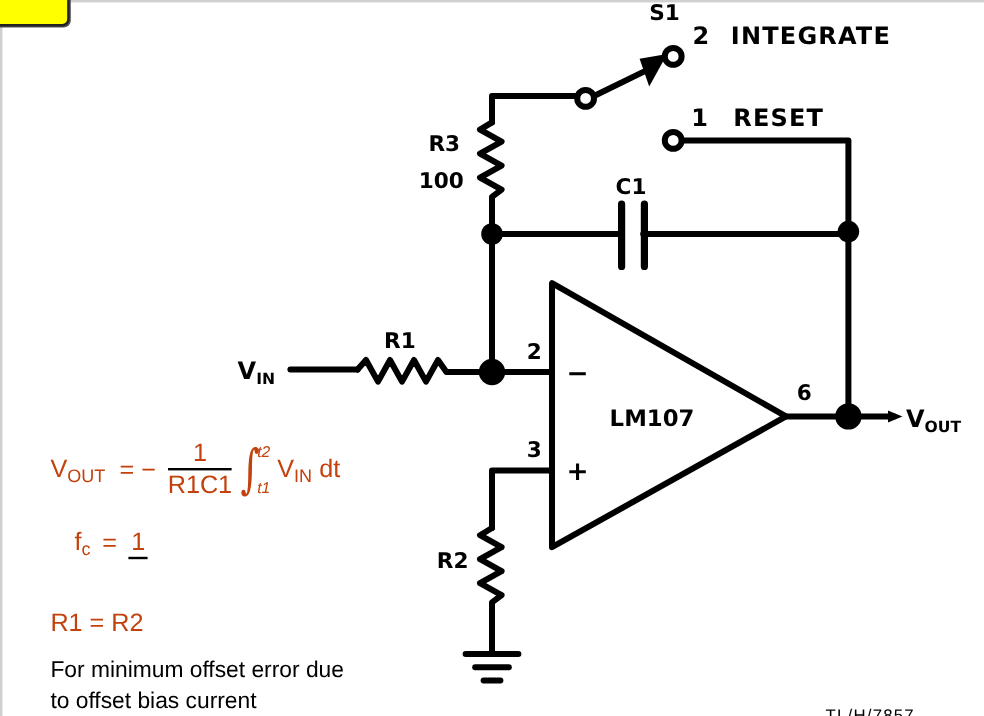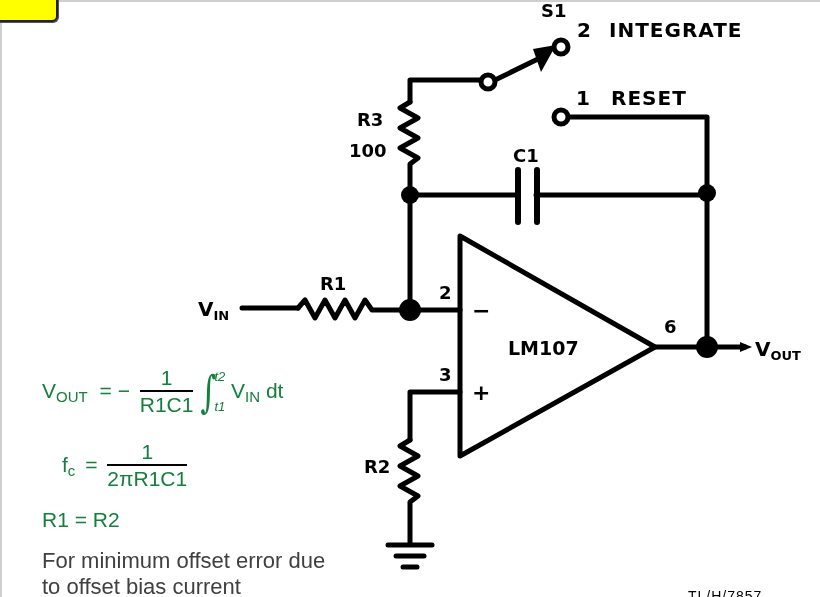--- a/index.html
+++ b/index.html
@@ -2,29 +2,29 @@
 <html><head>
 <meta charset="utf-8">
 <style>
   html, body { margin: 0; padding: 0; background: #ffffff; }
   body { width: 820px; height: 597px; position: relative; overflow: hidden; font-family: "Liberation Sans", sans-serif; }
   .frame-top { position: absolute; left: 0; top: 0; width: 820px; height: 2px; background: #cfcfcf; }
   .frame-left { position: absolute; left: 0; top: 0; width: 2px; height: 597px; background: #cfcfcf; }
   .tab { position: absolute; left: -6px; top: -10px; width: 60px; height: 28px; background: #ffff00; border: 2px solid #222; border-radius: 6px; box-shadow: 1px 1px 0 #555; }
   svg#schem { position: absolute; left: 0; top: 0; }
   .lbl { font-family: "DejaVu Sans", sans-serif; font-weight: bold; fill: #000; }
-  .eq { position: absolute; font-family: "Liberation Sans", sans-serif; color: #15803d; font-size: 21px; }
+  .eq { position: absolute; font-family: "Liberation Sans", sans-serif; color: #c2410c; font-size: 21px; }
   .frac { display: inline-block; vertical-align: middle; text-align: center; margin: 0 4px; }
   .frac .num { display: block; border-bottom: 2px solid #000; padding: 0 2px; line-height: 24px; }
   .frac .den { display: block; line-height: 26px; }
   .sub { font-size: 15px; vertical-align: -4px; }
   .integral { display: inline-block; font-size: 44px; line-height: 40px; vertical-align: middle; font-family: "DejaVu Serif", serif; transform: scaleX(0.7); }
   .lims { display: inline-block; vertical-align: middle; font-size: 13px; line-height: 30px; margin-left: -6px; }
   .lims span { display: block; font-style: italic; }
-  .note { position: absolute; left: 42px; font-size: 22px; font-family: "Liberation Sans", sans-serif; color: #404040; }
+  .note { position: absolute; left: 42px; font-size: 19px; font-family: "Liberation Sans", sans-serif; color: #000000; }
   .figref { position: absolute; left: 688px; top: 588px; font-size: 14px; color: #000; font-family: "Liberation Sans", sans-serif; letter-spacing: 1px; }
 </style>
 </head>
 <body>
 
 <div class="frame-top"></div>
 <div class="frame-left"></div>
 <div class="tab"></div>
 
 <svg id="schem" width="820" height="597" viewBox="0 0 820 597">
@@ -117,20 +117,19 @@
   </span><span class="integral">∫</span><span class="lims"><span>t2</span><span>t1</span></span>
   <span>V</span><span class="sub">IN</span>
   <span>dt</span>
 </div>
 
 <div class="eq" style="left:42px; top:440px;margin-left:20px;">
   <span>f</span><span class="sub">c</span>
   <span style="margin-left:4px;">=</span>
   <span class="frac">
     <span class="num">1</span>
-    <span class="den">2πR1C1</span>
   </span>
 </div>
 
 <div class="eq" style="left:42px; top:508px;">R1 = R2</div>
 <div class="note" style="top:548px;">For minimum offset error due</div>
 <div class="note" style="top:574px;">to offset bias current</div>
 <div class="figref">TL/H/7857</div>
 
 </body></html>

